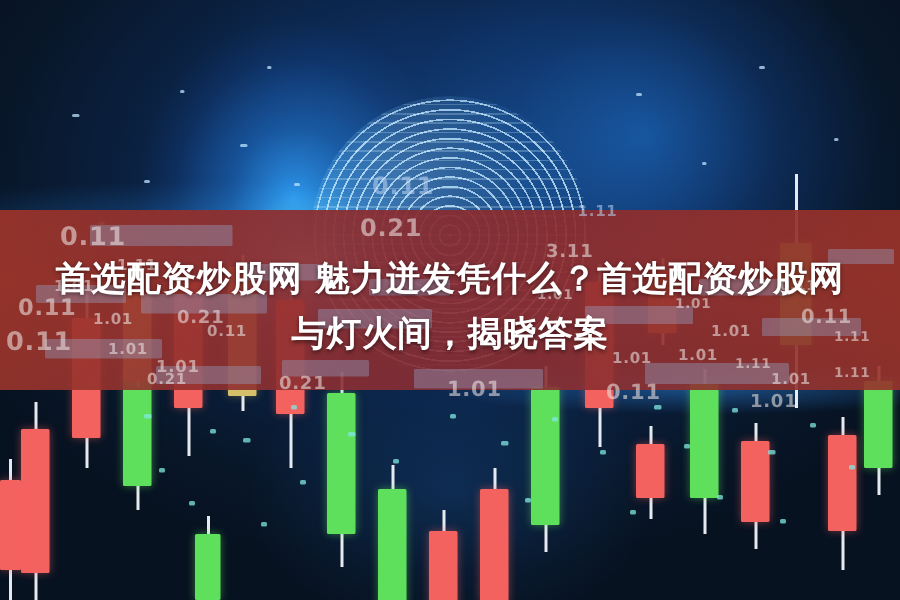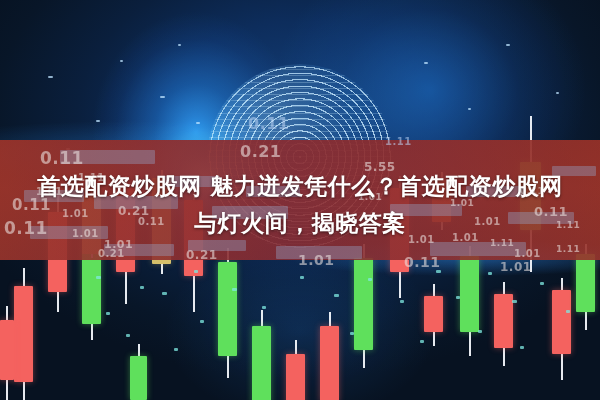--- a/index.html
+++ b/index.html
@@ -258,21 +258,21 @@
       <div class="num" style="left: 62px; top: 208px; font-size: 10px;">1.01</div>
       <div class="num" style="left: 78px; top: 172px; font-size: 10px;">1.11</div>
       <div class="num" style="left: 72px; top: 228px; font-size: 10px;">1.01</div>
       <div class="num" style="left: 104px; top: 238px; font-size: 11px;">1.01</div>
       <div class="num" style="left: 118px; top: 204px; font-size: 12px;">0.21</div>
       <div class="num" style="left: 138px; top: 216px; font-size: 10px;">0.11</div>
       <div class="num" style="left: 98px; top: 248px; font-size: 10px;">0.21</div>
       <div class="num blue" style="left: 248px; top: 114px; font-size: 16px;">0.11</div>
       <div class="num" style="left: 240px; top: 142px; font-size: 16px;">0.21</div>
       <div class="num blue" style="left: 385px; top: 136px; font-size: 10px;">1.11</div>
-      <div class="num" style="left: 364px; top: 160px; font-size: 12px;">5.55</div>
+      <div class="num" style="left: 364px; top: 160px; font-size: 12px;">3.11</div>
       <div class="num" style="left: 186px; top: 248px; font-size: 12px;">0.21</div>
       <div class="num" style="left: 298px; top: 252px; font-size: 14px;">1.01</div>
       <div class="num" style="left: 408px; top: 234px; font-size: 10px;">1.01</div>
       <div class="num" style="left: 452px; top: 232px; font-size: 10px;">1.01</div>
       <div class="num" style="left: 490px; top: 238px; font-size: 9px;">1.11</div>
       <div class="num" style="left: 404px; top: 254px; font-size: 14px;">0.11</div>
       <div class="num" style="left: 534px; top: 204px; font-size: 13px;">0.11</div>
       <div class="num" style="left: 556px; top: 220px; font-size: 9px;">1.11</div>
       <div class="num" style="left: 514px; top: 248px; font-size: 10px;">1.01</div>
       <div class="num" style="left: 556px; top: 244px; font-size: 9px;">1.11</div>

